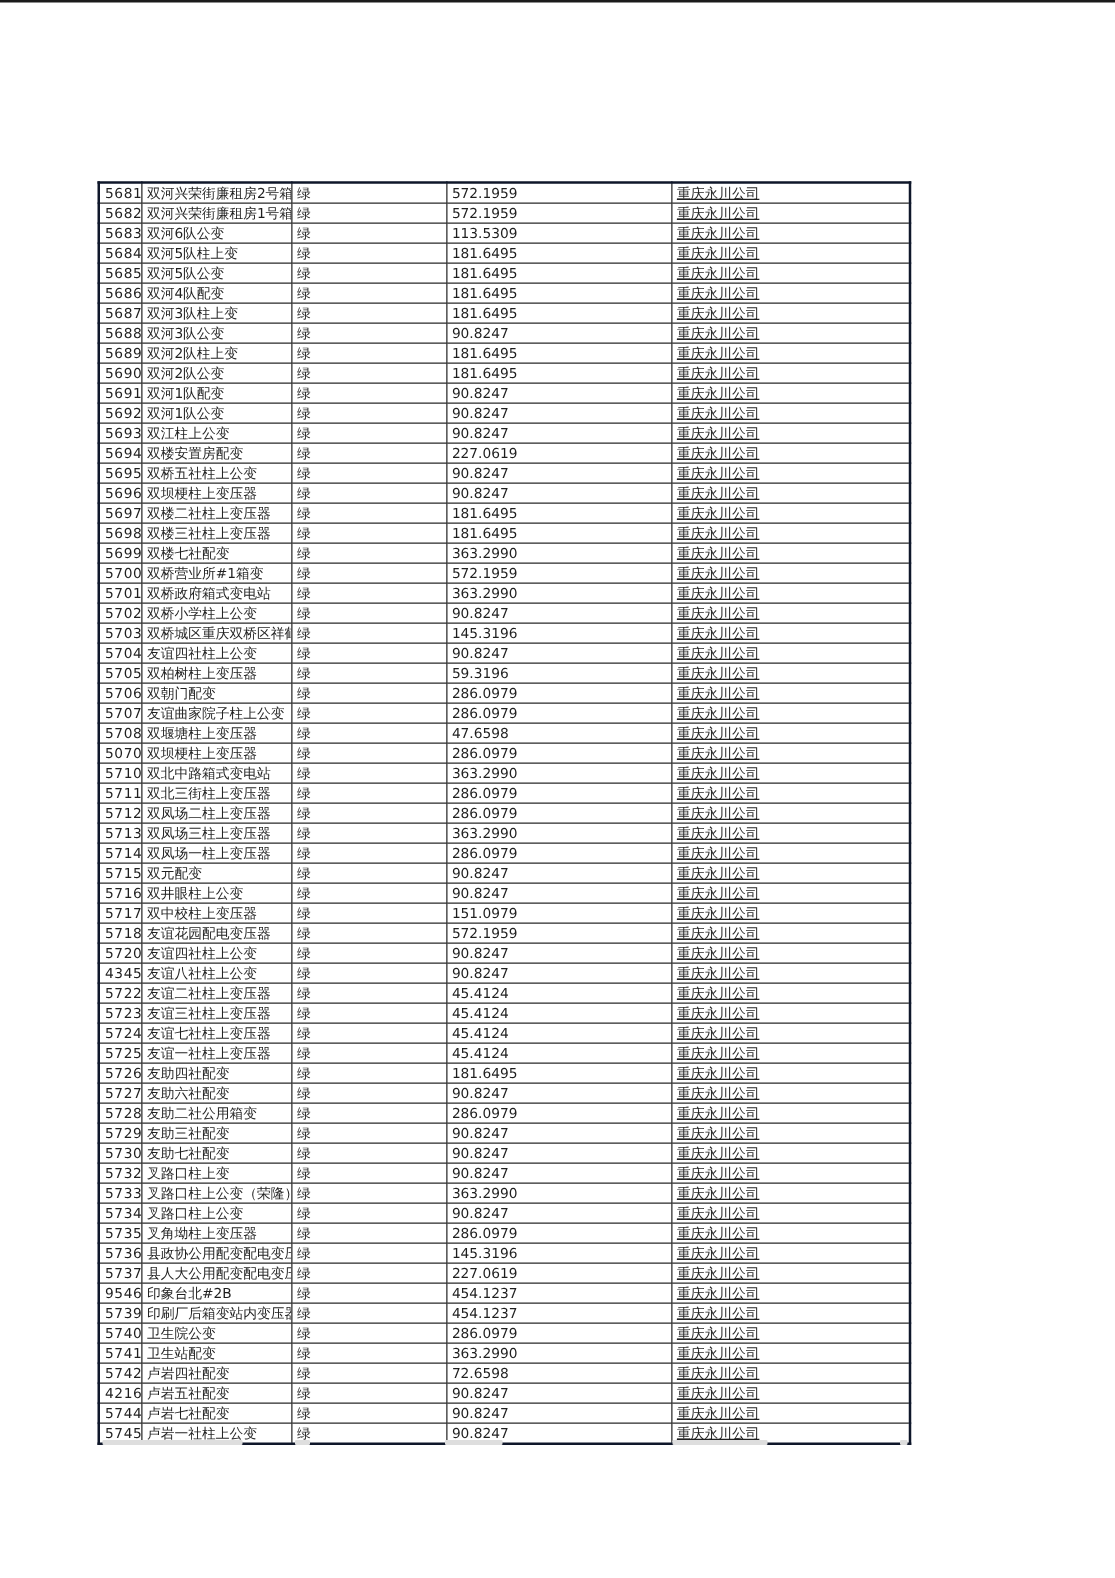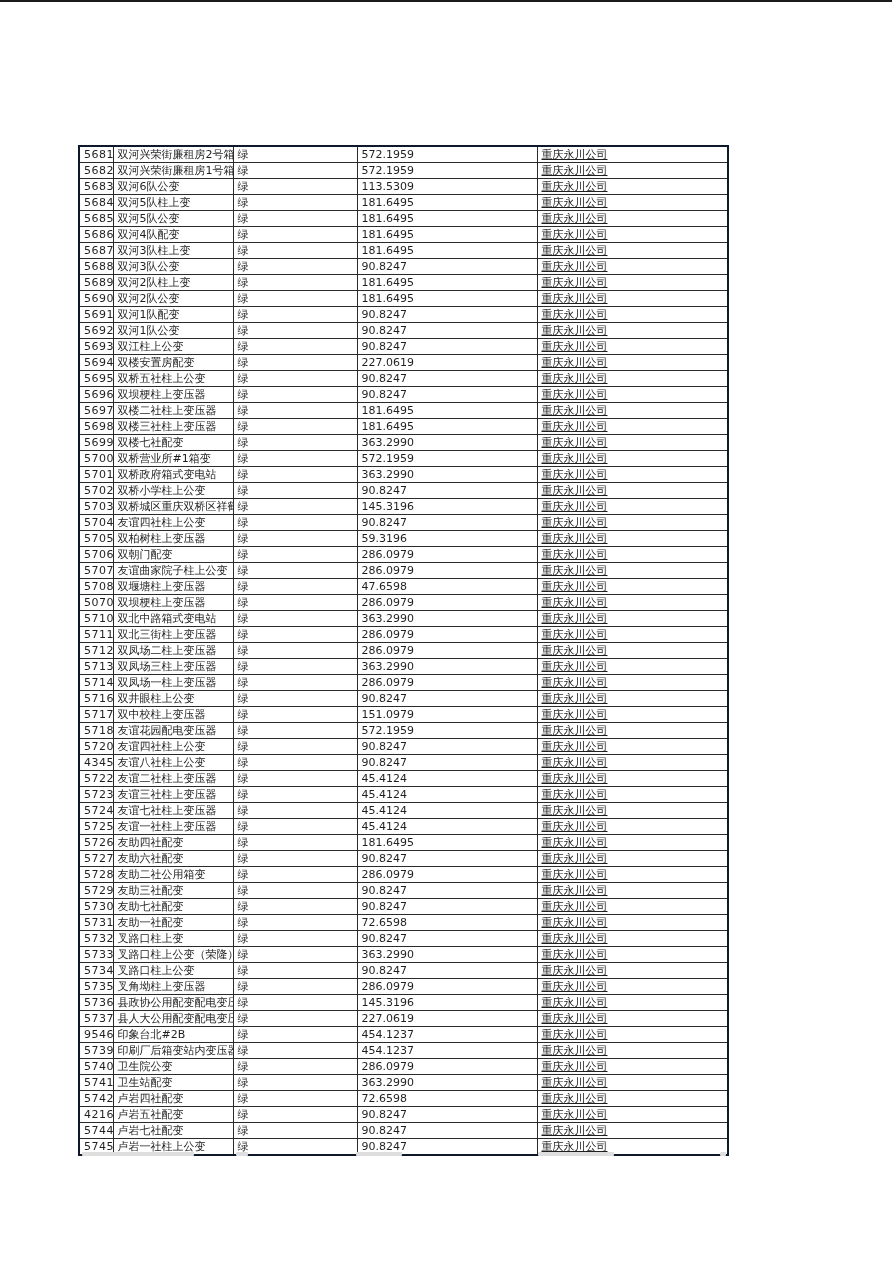--- a/index.html
+++ b/index.html
@@ -315,20 +315,27 @@
         <td class="c4">重庆永川公司</td>
       </tr>
       <tr>
         <td class="c0">5714</td>
         <td class="c1">双凤场一柱上变压器</td>
         <td class="c2">绿</td>
         <td class="c3">286.0979</td>
         <td class="c4">重庆永川公司</td>
       </tr>
       <tr>
+        <td class="c0">5715</td>
+        <td class="c1">双元配变</td>
+        <td class="c2">绿</td>
+        <td class="c3">90.8247</td>
+        <td class="c4">重庆永川公司</td>
+      </tr>
+      <tr>
         <td class="c0">5716</td>
         <td class="c1">双井眼柱上公变</td>
         <td class="c2">绿</td>
         <td class="c3">90.8247</td>
         <td class="c4">重庆永川公司</td>
       </tr>
       <tr>
         <td class="c0">5717</td>
         <td class="c1">双中校柱上变压器</td>
         <td class="c2">绿</td>
@@ -410,27 +417,20 @@
         <td class="c1">友助三社配变</td>
         <td class="c2">绿</td>
         <td class="c3">90.8247</td>
         <td class="c4">重庆永川公司</td>
       </tr>
       <tr>
         <td class="c0">5730</td>
         <td class="c1">友助七社配变</td>
         <td class="c2">绿</td>
         <td class="c3">90.8247</td>
-        <td class="c4">重庆永川公司</td>
-      </tr>
-      <tr>
-        <td class="c0">5731</td>
-        <td class="c1">友助一社配变</td>
-        <td class="c2">绿</td>
-        <td class="c3">72.6598</td>
         <td class="c4">重庆永川公司</td>
       </tr>
       <tr>
         <td class="c0">5732</td>
         <td class="c1">叉路口柱上变</td>
         <td class="c2">绿</td>
         <td class="c3">90.8247</td>
         <td class="c4">重庆永川公司</td>
       </tr>
       <tr>

